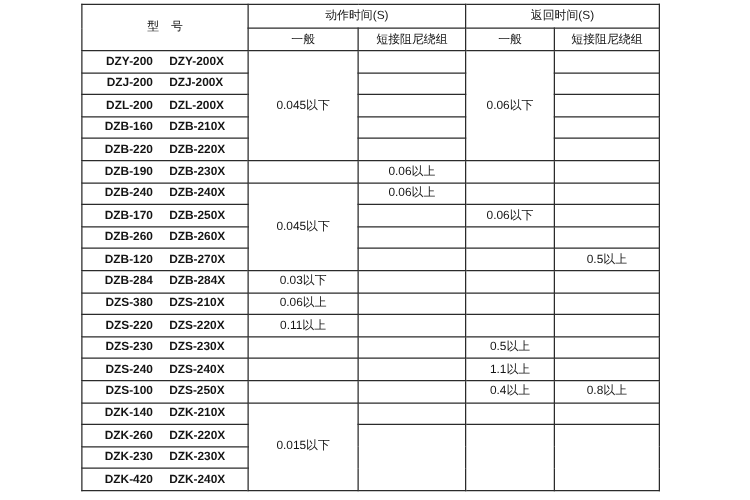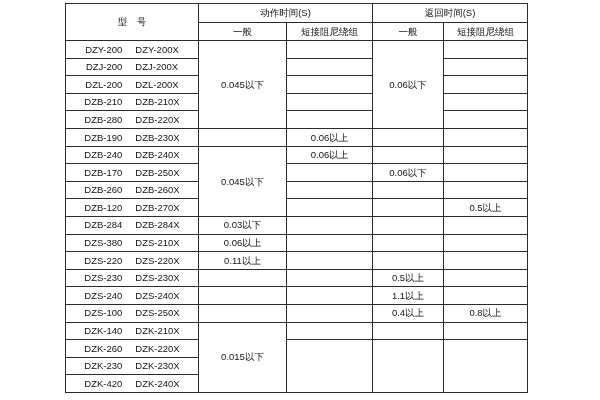--- a/index.html
+++ b/index.html
@@ -34,20 +34,21 @@
   thead tr.h1 { height: 19px; }
   thead tr.h2 { height: 18px; }
   tbody tr { height: 17.6px; }
   td.model-cell {
     text-align: center;
   }
   td.model-cell .model-wrap {
     display: flex;
     justify-content: center;
     gap: 13px;
+    font-weight: bold;
   }
 </style>
 </head>
 <body>
 
 <table class="spec-table">
   <colgroup>
     <col style="width:133px">
     <col style="width:88px">
     <col style="width:86px">
@@ -96,31 +97,31 @@
             <span>DZL-200</span>
             <span>DZL-200X</span>
           </span>
         </td>
         <td class="value-cell"></td>
         <td class="value-cell"></td>
       </tr>
       <tr>
         <td class="model-cell">
           <span class="model-wrap">
-            <span>DZB-210</span>
+            <span>DZB-160</span>
             <span>DZB-210X</span>
           </span>
         </td>
         <td class="value-cell"></td>
         <td class="value-cell"></td>
       </tr>
       <tr>
         <td class="model-cell">
           <span class="model-wrap">
-            <span>DZB-280</span>
+            <span>DZB-220</span>
             <span>DZB-220X</span>
           </span>
         </td>
         <td class="value-cell"></td>
         <td class="value-cell"></td>
       </tr>
       <tr>
         <td class="model-cell">
           <span class="model-wrap">
             <span>DZB-190</span>

